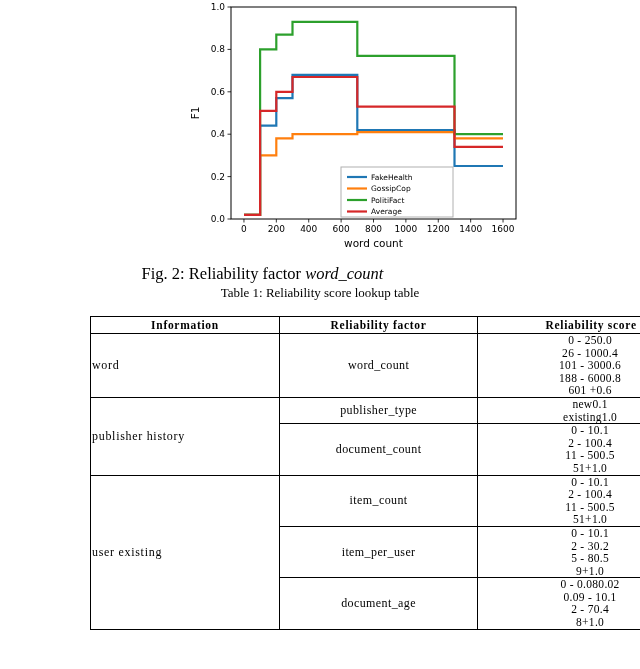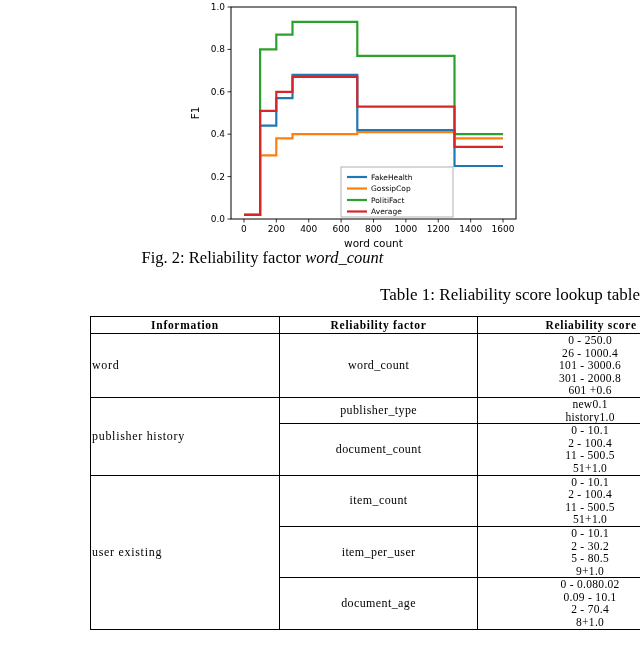--- a/index.html
+++ b/index.html
@@ -10,27 +10,27 @@
 
   
   .chart-figure { position:absolute; left:186px; top:1px; width:345px; height:252px; }
   .chart-figure svg text { font-family:"DejaVu Sans", sans-serif; fill:#000; }
   .tick-label   { font-size:9px; }
   .axis-label   { font-size:10.5px; }
   .legend-label { font-size:7.5px; }
 
   
   .fig-caption {
-    position:absolute; top:248px; left:0; width:525px; text-align:center;
+    position:absolute; top:264px; left:0; width:525px; text-align:center;
     font-size:16.5px;
   }
   .fig-caption .term { font-style:italic; }
   .table-caption {
-    position:absolute; top:285px; left:0; width:640px; text-align:right;
-    font-size:17px;
+    position:absolute; top:285px; left:0; width:640px; text-align:center;
+    font-size:13px;
   }
 
   
   .lookup-table {
     position:absolute; left:90px; top:316px; width:615px;
     border-collapse:collapse; border:1.5px solid #000;
   }
   .lookup-table th, .lookup-table td { border:1px solid #000; }
   .lookup-table th {
     font-weight:bold; font-size:11.5px; letter-spacing:0.7px;
@@ -147,39 +147,39 @@
             </div>
             <div class="score-line">
               <span>26 - 100</span>
               <span>0.4</span>
             </div>
             <div class="score-line">
               <span>101 - 300</span>
               <span>0.6</span>
             </div>
             <div class="score-line">
-              <span>301 - 200</span>
+              <span>188 - 600</span>
               <span>0.8</span>
             </div>
             <div class="score-line">
               <span>601 +</span>
               <span>0.6</span>
             </div>
           </td>
         </tr>
         <tr>
           <td class="info-cell" rowspan="2">publisher history</td>
           <td class="factor-cell">publisher_type</td>
           <td class="score-cell">
             <div class="score-line">
               <span>new</span>
               <span>0.1</span>
             </div>
             <div class="score-line">
-              <span>history</span>
+              <span>existing</span>
               <span>1.0</span>
             </div>
           </td>
         </tr>
         <tr>
           <td class="factor-cell">document_count</td>
           <td class="score-cell">
             <div class="score-line">
               <span>0 - 1</span>
               <span>0.1</span>

